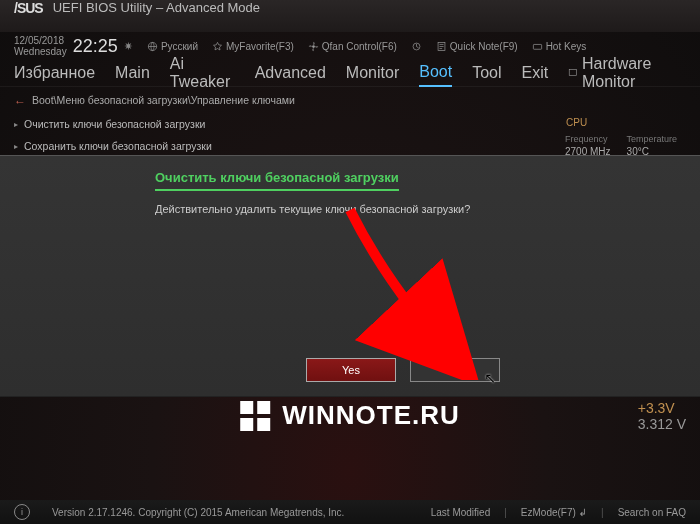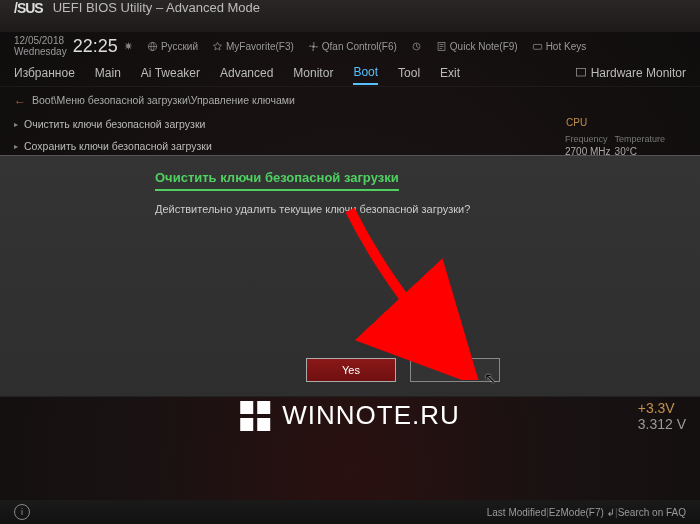--- a/index.html
+++ b/index.html
@@ -7,58 +7,58 @@
 .titlebar{display:flex;height:32px;padding:0 14px;background:linear-gradient(#2a2626,#1e1a1a)}
 .logo{font-weight:700;font-size:14px;letter-spacing:-1px;color:#ddd;margin-right:10px}
 .title{font-size:13px;color:#bbb}
 .topbar{display:flex;align-items:center;height:28px;padding:0 14px;gap:14px;font-size:10px;color:#999}
 .clock{display:flex;align-items:center;gap:6px}
 .clock .date{line-height:1.1}
 .clock .time{font-size:18px;font-weight:300;color:#ddd}
 .gear{font-size:11px;color:#888}
 .toplink{display:flex;align-items:flex-end;gap:3px;cursor:pointer}
 .toplink svg{width:11px;height:11px;fill:#999}
-.menu{display:flex;align-items:center;height:26px;padding:0 14px;gap:20px;font-size:12px;color:#bbb;border-bottom:1px solid rgba(255,255,255,.05)}
+.menu{display:flex;align-items:center;height:26px;padding:0 14px;gap:20px;font-size:16px;color:#bbb;border-bottom:1px solid rgba(255,255,255,.05)}
 .menu .tab{cursor:pointer;padding:4px 0}
 .menu .tab.active{color:#56c0ff;border-bottom:2px solid #56c0ff}
 .hwmon{margin-left:auto;display:flex;align-items:center;gap:4px}
 .breadcrumb{display:flex;align-items:center;gap:6px;padding:6px 14px;font-size:10.5px;color:#aaa}
 .arrowleft{color:#c06050;font-size:12px}
 .content{display:flex}
 .left{flex:1;padding:0 14px}
 .left .item{padding:5px 0;font-size:10.5px;color:#bbb;display:flex;align-items:center;gap:6px}
 .left .item::before{content:"▸";font-size:8px;color:#888}
 .right{width:125px;padding:0 10px;font-size:10px}
 .right .sec{color:#c09050;margin:4px 1px 6px}
-.right .grid{display:flex;gap:4px}
+.right .grid{display:flex;gap:16px}
 .right .lbl{color:#777;font-size:9px;margin-bottom:2px}
 .right .val{color:#aaa;font-size:10px}
 .dialog-overlay{position:absolute;left:0;top:155px;width:700px;height:240px;background:linear-gradient(#343434,#2e2e2e);border-top:1px solid #555;border-bottom:1px solid #222}
 .dialog{padding:14px 155px}
 .dtitle{color:#4fd060;font-size:13px;font-weight:600;padding-bottom:4px;border-bottom:2px solid #4fd060;display:inline-block}
 .dbody{margin-top:12px;font-size:11px;color:#ccc}
 .dbtns{position:absolute;bottom:14px;right:200px;display:flex;gap:14px}
 .btn{width:88px;height:22px;display:flex;align-items:center;justify-content:center;font-size:11px;border:1px solid #888;cursor:pointer}
 .btn.yes{background:linear-gradient(#8a1818,#701010);color:#fff;border-color:#aaa}
 .btn.no{background:#333;color:#ddd}
 .cursor{position:absolute;bottom:10px;right:204px;font-size:14px;color:#000;pointer-events:none;text-shadow:0 0 2px #fff}
 .arrow-annot{position:absolute;left:330px;top:200px;pointer-events:none}
-.watermark{position:absolute;left:50%;transform:translateX(-50%);top:400px;display:flex;align-items:center;gap:12px;color:#fff;font-weight:400;font-size:26px;letter-spacing:1px;pointer-events:none}
+.watermark{position:absolute;left:50%;transform:translateX(-50%);top:400px;display:flex;align-items:center;gap:12px;color:#fff;font-weight:700;font-size:26px;letter-spacing:1px;pointer-events:none}
 .watermark .winlogo{position:relative;width:30px;height:30px}
 .watermark .winlogo span{position:absolute;background:#fff;width:13px;height:13px}
 .watermark .winlogo span:nth-child(1){left:0;top:0}
 .watermark .winlogo span:nth-child(2){right:0;top:0}
 .watermark .winlogo span:nth-child(3){left:0;bottom:0}
 .watermark .winlogo span:nth-child(4){right:0;bottom:0}
 .voltage{position:absolute;right:14px;top:400px;font-size:14px;color:#999}
 .voltage .lbl{color:#c09050}
 .bottombar{position:absolute;left:0;bottom:0;width:100%;height:24px;background:linear-gradient(#1a1a1a,#111);display:flex;align-items:center;padding:0 14px;box-sizing:border-box;font-size:10px;color:#999;gap:16px}
 .bottombar .info{width:14px;height:14px;border:1px solid #888;border-radius:50%;display:flex;align-items:center;justify-content:center;font-size:9px}
 .bottombar .copy{margin-left:6px}
-.bottombar .right-links{margin-left:auto;display:flex;}
+.bottombar .right-links{margin-left:auto;display:flex;gap:14px}
 .sep{color:#555}
 </style>
 </head>
 <body>
 
 <div class="titlebar">
   <span class="logo">/SUS</span>
   <span class="title">UEFI BIOS Utility – Advanced Mode</span>
 </div>
 
@@ -185,20 +185,21 @@
   <span>WINNOTE.RU</span>
 </div>
 
 <div class="voltage">
   <div class="lbl">+3.3V</div>
   <div>3.312 V</div>
 </div>
 
 <div class="bottombar">
   <span class="info">i</span>
+  <span class="copy">Version 2.17.1246. Copyright (C) 2015 American Megatrends, Inc.</span>
   <div class="right-links">
     <span>Last Modified</span>
       <span class="sep">|</span>
     <span><span>EzMode(F7)</span> ↲</span>
       <span class="sep">|</span>
     <span>Search on FAQ</span>
   </div>
 </div>
 
 </body></html>

